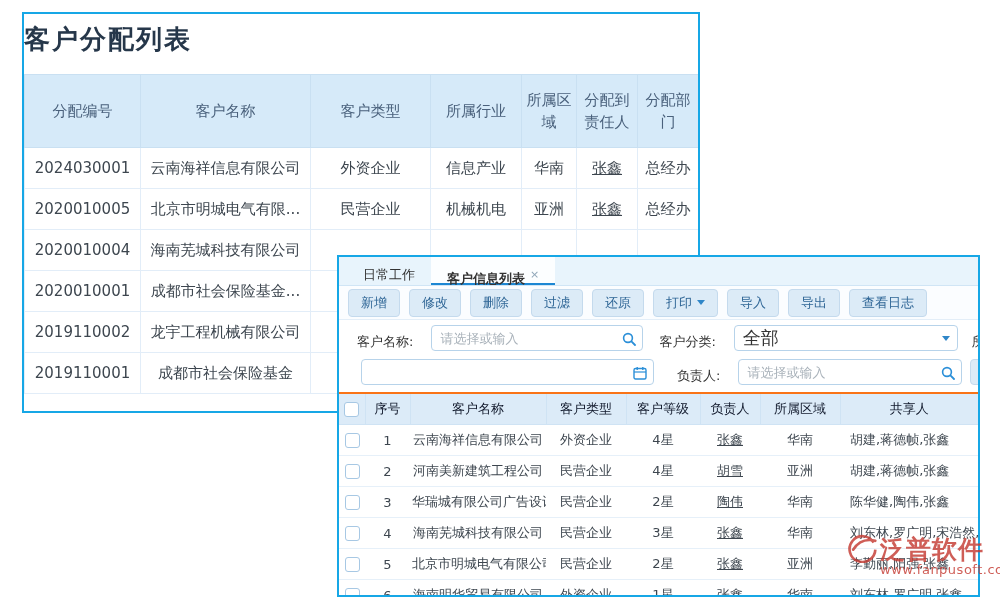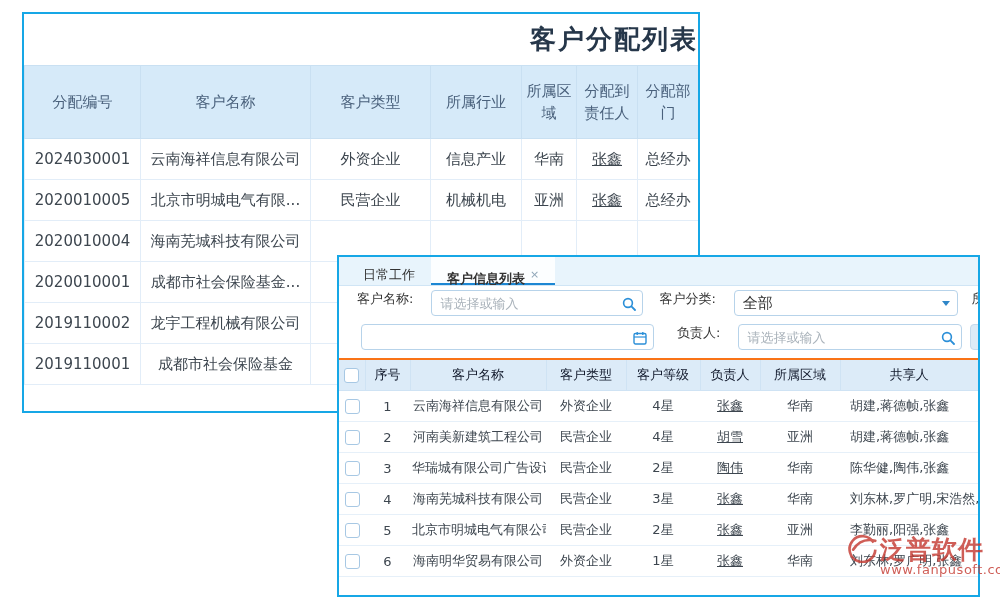--- a/index.html
+++ b/index.html
@@ -2,21 +2,21 @@
 <html><head>
 <meta charset="utf-8">
 <style>
   html,body{margin:0;padding:0;width:1000px;height:600px;overflow:hidden;background:#ffffff;
     font-family:"DejaVu Sans","Liberation Sans",sans-serif;}
   .stage{position:relative;width:1000px;height:600px;background:#fff;}
 
   
   .alloc-window{position:absolute;left:22px;top:12px;width:678px;height:401px;
     border:2px solid #16a7e6;background:#fff;box-sizing:border-box;overflow:hidden;z-index:1;}
-  .alloc-title{height:51px;line-height:50px;text-align:right;font-size:26px;font-weight:bold;
+  .alloc-title{height:60px;line-height:50px;text-align:left;font-size:26px;font-weight:bold;
     color:#26374a;letter-spacing:2px;}
   table.alloc-table{width:100%;border-collapse:collapse;table-layout:fixed;}
   .alloc-table th{height:72px;background:#d6eaf9;color:#4a617c;font-size:15px;font-weight:400;
     border:1px solid #c9e0f2;text-align:center;padding:0 4px;line-height:1.5;}
   .alloc-table td{height:40px;font-size:15px;color:#3d464f;text-align:center;
     border:1px solid #e2edf8;padding:0 4px;overflow:hidden;white-space:nowrap;}
   .lnk{color:#3f9bd8;}
   .lnk-u{color:#3f9bd8;text-decoration:underline;}
 
   
@@ -29,29 +29,29 @@
   .tab-close{color:#8fa6b8;font-size:11px;margin-left:5px;vertical-align:super;font-weight:400;}
 
   .toolbar{height:33px;display:flex;align-items:center;gap:9px;padding:0 9px;background:#fbfdff;
     border-bottom:1px solid #e3eef8;}
   .tbtn{background:#dcebf7;border:1px solid #c4daed;color:#2f6696;font-size:13px;
     padding:4px 12px;border-radius:4px;font-family:inherit;display:flex;align-items:center;gap:5px;}
   .caret-down{width:0;height:0;border-left:4px solid transparent;border-right:4px solid transparent;
     border-top:5px solid #2f86c8;display:inline-block;}
 
   .filters{padding:4px 10px 0 10px;background:#fff;}
-  .frow{display:flex;align-items:flex-start;height:27px;margin-bottom:7px;white-space:nowrap;}
+  .frow{display:flex;align-items:flex-end;height:27px;margin-bottom:7px;white-space:nowrap;}
   .flabel{font-size:13px;color:#333;flex-shrink:0;}
   .iwrap{position:relative;flex-shrink:0;padding-left:12px;}
   .fin{box-sizing:border-box;height:26px;border:1px solid #b7d3ea;border-radius:4px;
     font-size:13px;color:#333;padding:0 26px 0 8px;font-family:inherit;background:#fff;outline:none;}
   .fin::placeholder{color:#a9b2ba;}
   .icon-right{position:absolute;right:7px;top:6px;}
   .fselect{box-sizing:border-box;height:26px;border:1px solid #b7d3ea;border-radius:4px;
-    font-size:15px;color:#333;padding:0 26px 0 8px;background:#fff;display:flex;align-items:center;}
+    font-size:18px;color:#333;padding:0 26px 0 8px;background:#fff;display:flex;align-items:center;}
   .fselect .caret-down{position:absolute;right:8px;top:11px;}
   .partial-btn{box-sizing:border-box;height:26px;width:46px;background:#dcebf7;
     border:1px solid #c4daed;border-radius:4px;margin-left:8px;flex-shrink:0;}
 
   table.cust-table{width:100%;border-collapse:collapse;table-layout:fixed;margin-top:1px;}
   .cust-table th{height:30px;background:#dcebf8;color:#0f172a;font-size:13px;font-weight:400;
     border-right:1px solid #cfe3f4;border-top:2px solid #f97316;border-bottom:1px solid #cfe3f4;
     text-align:center;padding:0 2px;overflow:hidden;white-space:nowrap;}
   .cust-table th:last-child{border-right:none;}
   .cust-table td{height:30px;font-size:13px;color:#3d464f;text-align:center;
@@ -151,20 +151,31 @@
             <td></td>
           </tr>
         </tbody>
     </table>
   </div>
 
   <div class="cust-window">
     <div class="tabbar">
         <div class="tab">日常工作</div>
         <div class="tab active">客户信息列表<span class="tab-close">×</span></div>
+      </div>
+    <div class="toolbar">
+        <button class="tbtn">新增</button>
+        <button class="tbtn">修改</button>
+        <button class="tbtn">删除</button>
+        <button class="tbtn">过滤</button>
+        <button class="tbtn">还原</button>
+        <button class="tbtn">打印<span class="caret-down"></span></button>
+        <button class="tbtn">导入</button>
+        <button class="tbtn">导出</button>
+        <button class="tbtn">查看日志</button>
       </div>
 
     <div class="filters">
       <div class="frow">
         <span class="flabel" style="margin-left:8px;">客户名称:</span>
         <span class="iwrap" style="margin-left:6px;">
           <input class="fin" style="width: 212px;" placeholder="请选择或输入">
           <span class="icon-right">
             <svg width="14" height="14" viewBox="0 0 14 14">
               <circle cx="6" cy="6" r="4.4" fill="none" stroke="#2b8fd8" stroke-width="1.6"></circle>

